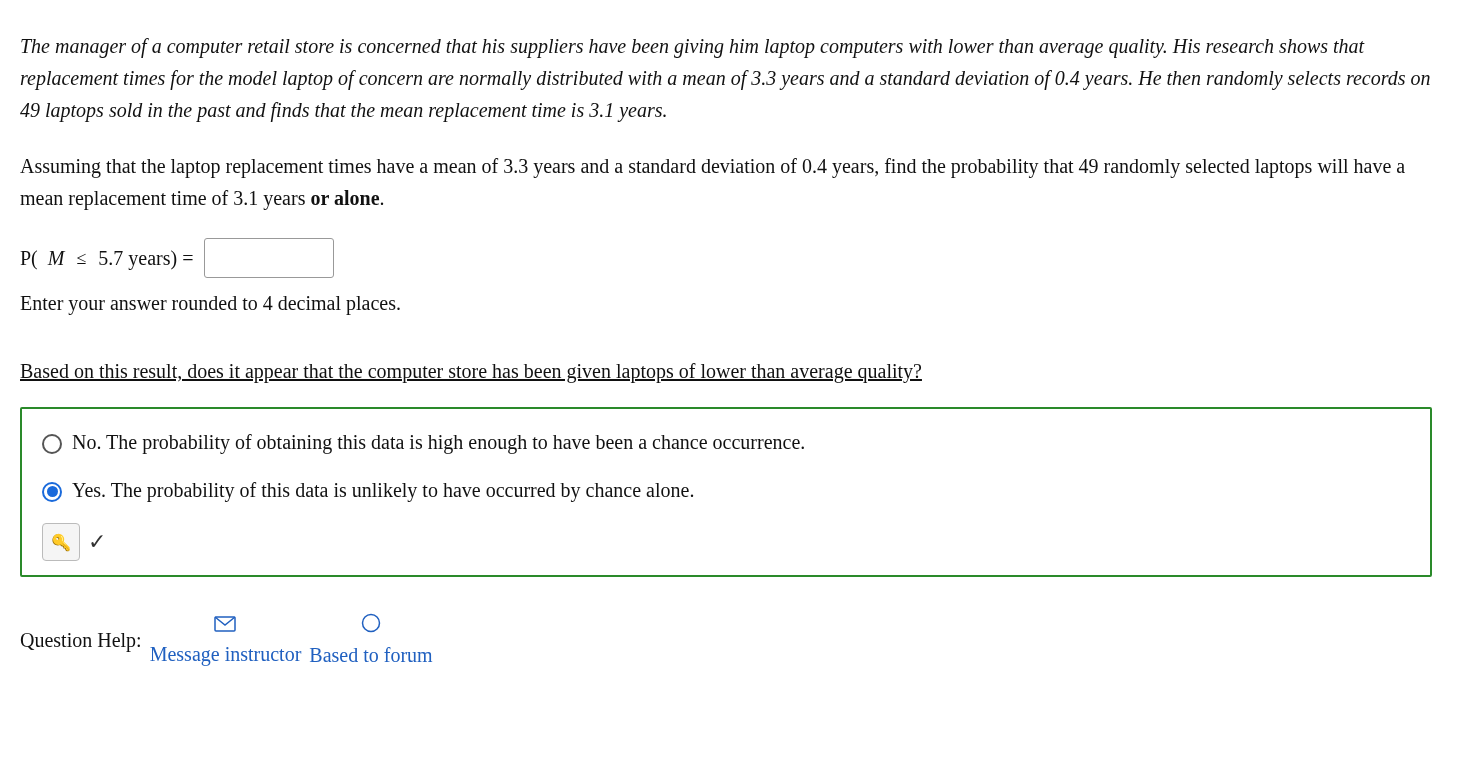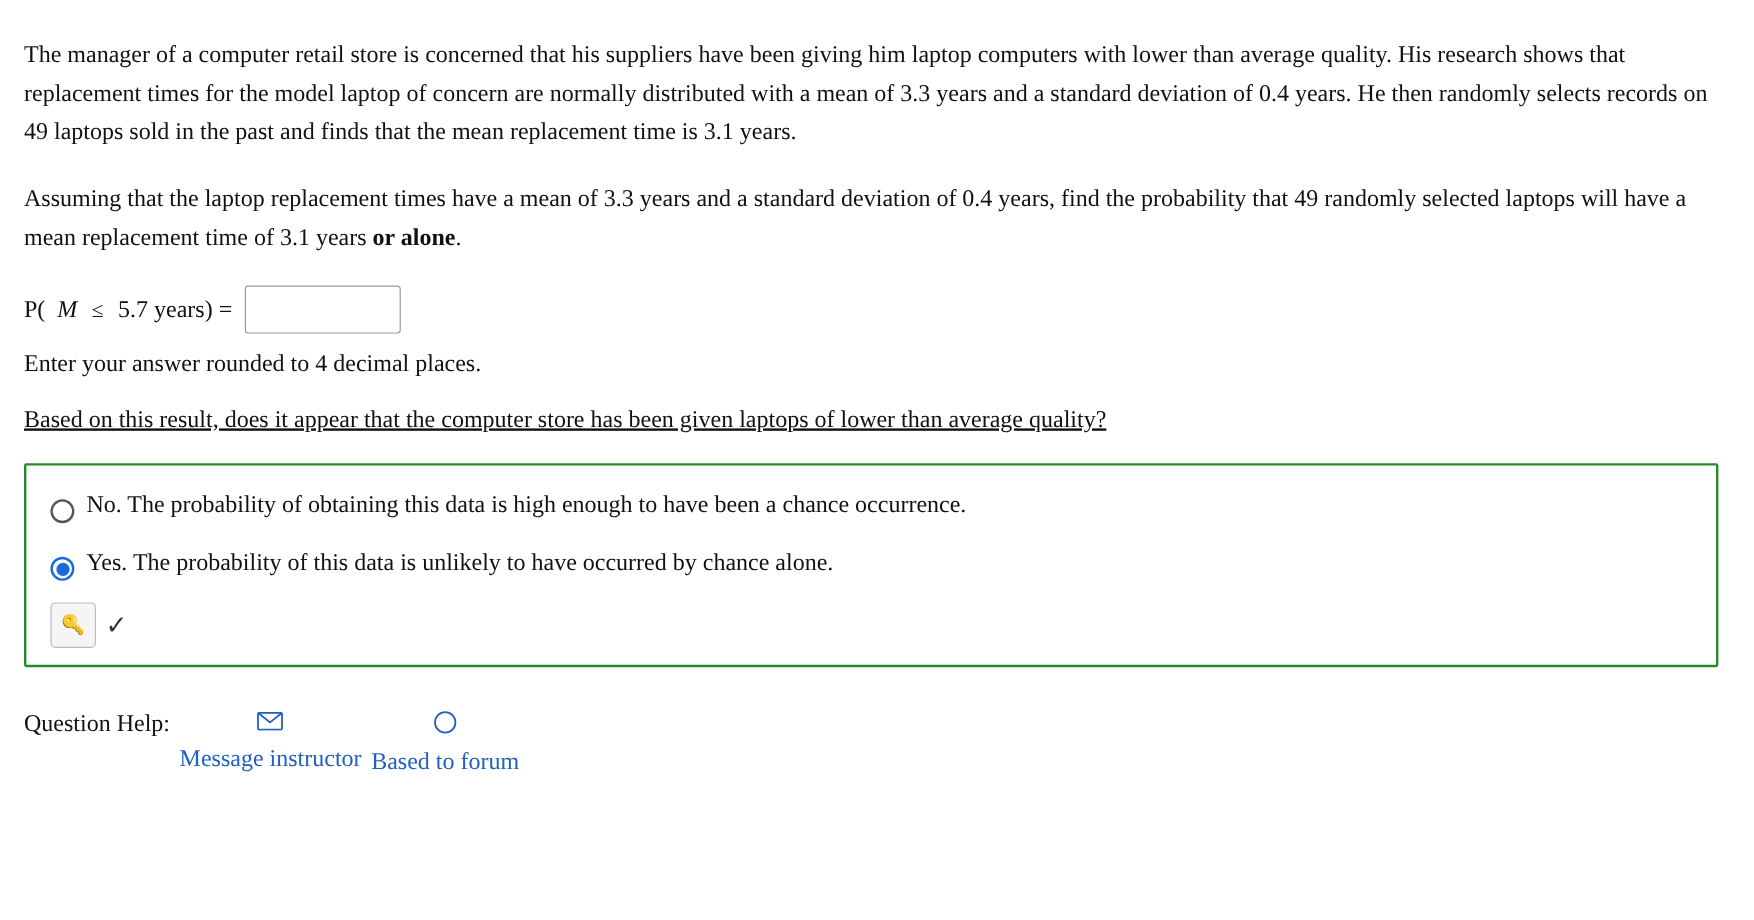--- a/index.html
+++ b/index.html
@@ -14,20 +14,21 @@
       color: #111;
       background: #fff;
       padding: 30px 30px 30px 20px;
       width: 1462px;
       min-height: 767px;
     }
 
     .question-text {
       line-height: 1.6;
       margin-bottom: 24px;
+      font-style: italic;
     }
 
     .assumption-text {
       line-height: 1.6;
       margin-bottom: 24px;
     }
 
     .probability-row {
       display: flex;
       align-items: center;
@@ -45,40 +46,40 @@
       height: 40px;
       border: 1px solid #999;
       padding: 4px 8px;
       font-size: 18px;
       border-radius: 3px;
       outline: none;
     }
 
     .enter-answer-text {
       font-size: 20px;
-      margin-bottom: 19px;
+      margin-bottom: 40px;
       color: #111;
     }
 
     .based-on-text {
       line-height: 1.6;
       margin-bottom: 20px;
       text-decoration: underline;
     }
 
     .options-box {
       border: 2px solid #2a8a2a;
       border-radius: 2px;
       padding: 18px 20px 14px 20px;
       margin-bottom: 36px;
     }
 
     .radio-option {
       display: flex;
-      align-items: flex-end;
+      align-items: center;
       margin-bottom: 18px;
       font-size: 20px;
       line-height: 1.5;
       gap: 10px;
     }
 
     .radio-option:last-of-type {
       margin-bottom: 18px;
     }
 
@@ -131,21 +132,21 @@
     }
 
     .check-mark {
       font-size: 22px;
       color: #333;
       margin-left: 4px;
     }
 
     .question-help-row {
       display: flex;
-      align-items: flex-start;
+      align-items: center;
       gap: 8px;
       font-size: 20px;
       margin-top: 20px;
     }
 
     .question-help-label {
       color: #111;
       font-weight: normal;
     }
 

